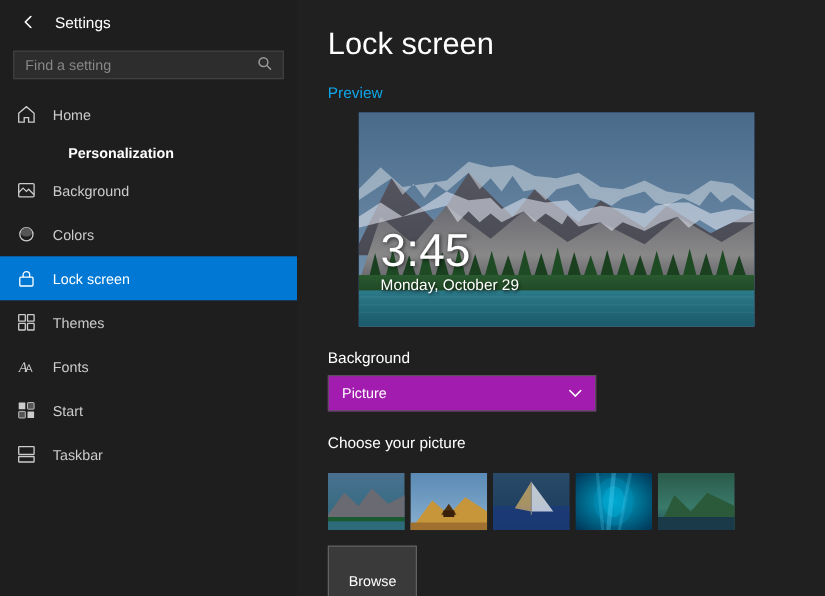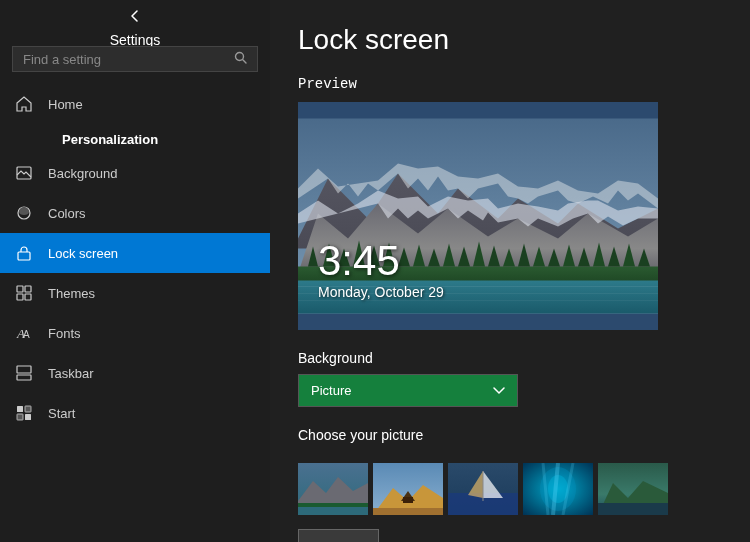--- a/index.html
+++ b/index.html
@@ -22,21 +22,20 @@
       padding-top: 0;
       color: #fff;
     }
 
     .sidebar-header {
       display: flex;
       align-items: center;
       padding: 10px 12px;
       gap: 10px;
       height: 40px;
-      flex-direction: column;
     }
 
     .back-btn {
       width: 28px;
       height: 28px;
       display: flex;
       align-items: center;
       justify-content: center;
       cursor: pointer;
       color: #fff;
@@ -119,32 +118,32 @@
 
     .page-title {
       font-size: 28px;
       font-weight: 300;
       color: #fff;
       margin-bottom: 20px;
     }
 
     .preview-label {
       font-size: 14px;
-      color: #ffffff;
+      color: #0ea5e9;
       margin-bottom: 10px;
-      font-family: Liberation Mono, monospace;
     }
 
     .preview-image-container {
       width: 360px;
-      height: 228px;
+      height: 195px;
       position: relative;
       overflow: hidden;
       margin-bottom: 20px;
       background: #2c4a6e;
+      margin-left: 28px;
     }
 
     
     .preview-image-container svg {
       width: 100%;
       height: 100%;
     }
 
     .preview-overlay {
       position: absolute;
@@ -167,22 +166,22 @@
       margin-top: 2px;
     }
 
     .bg-label {
       font-size: 14px;
       color: #fff;
       margin-bottom: 8px;
     }
 
     .dropdown {
-      width: 220px;
-      background: #15803d;
+      width: 244px;
+      background: #a21caf;
       border: 1px solid #555;
       padding: 8px 12px;
       display: flex;
       align-items: center;
       justify-content: space-between;
       cursor: pointer;
       color: #fff;
       font-size: 13px;
       margin-bottom: 20px;
     }
@@ -306,37 +305,37 @@
         <text x="1" y="13" font-size="13" fill="#ccc" font-family="serif" font-style="italic">A</text>
         <text x="7" y="13" font-size="10" fill="#ccc" font-family="sans-serif">A</text>
       </svg>
     </span>
     <span>Fonts</span>
   </div>
 
   <div class="nav-item">
     <span class="icon">
       <svg width="16" height="16" viewBox="0 0 16 16" fill="none">
-        <rect x="1" y="10" width="14" height="5" rx="0.5" stroke="#ccc" stroke-width="1.2"></rect>
-        <rect x="1" y="1" width="14" height="7" rx="0.5" stroke="#ccc" stroke-width="1.2"></rect>
-      </svg>
-    </span>
-    <span>Taskbar</span>
-  </div>
-
-  <div class="nav-item">
-    <span class="icon">
-      <svg width="16" height="16" viewBox="0 0 16 16" fill="none">
         <rect x="1" y="1" width="6" height="6" rx="0.5" fill="#ccc"></rect>
         <rect x="9" y="1" width="6" height="6" rx="0.5" fill="#555" stroke="#ccc" stroke-width="0.8"></rect>
         <rect x="1" y="9" width="6" height="6" rx="0.5" fill="#555" stroke="#ccc" stroke-width="0.8"></rect>
         <rect x="9" y="9" width="6" height="6" rx="0.5" fill="#ccc"></rect>
       </svg>
     </span>
     <span>Start</span>
+  </div>
+
+  <div class="nav-item">
+    <span class="icon">
+      <svg width="16" height="16" viewBox="0 0 16 16" fill="none">
+        <rect x="1" y="10" width="14" height="5" rx="0.5" stroke="#ccc" stroke-width="1.2"></rect>
+        <rect x="1" y="1" width="14" height="7" rx="0.5" stroke="#ccc" stroke-width="1.2"></rect>
+      </svg>
+    </span>
+    <span>Taskbar</span>
   </div>
 </div>
 
 <div class="main">
   <h1 class="page-title">Lock screen</h1>
 
   <div class="preview-label">Preview</div>
 
   <div class="preview-image-container">
     

